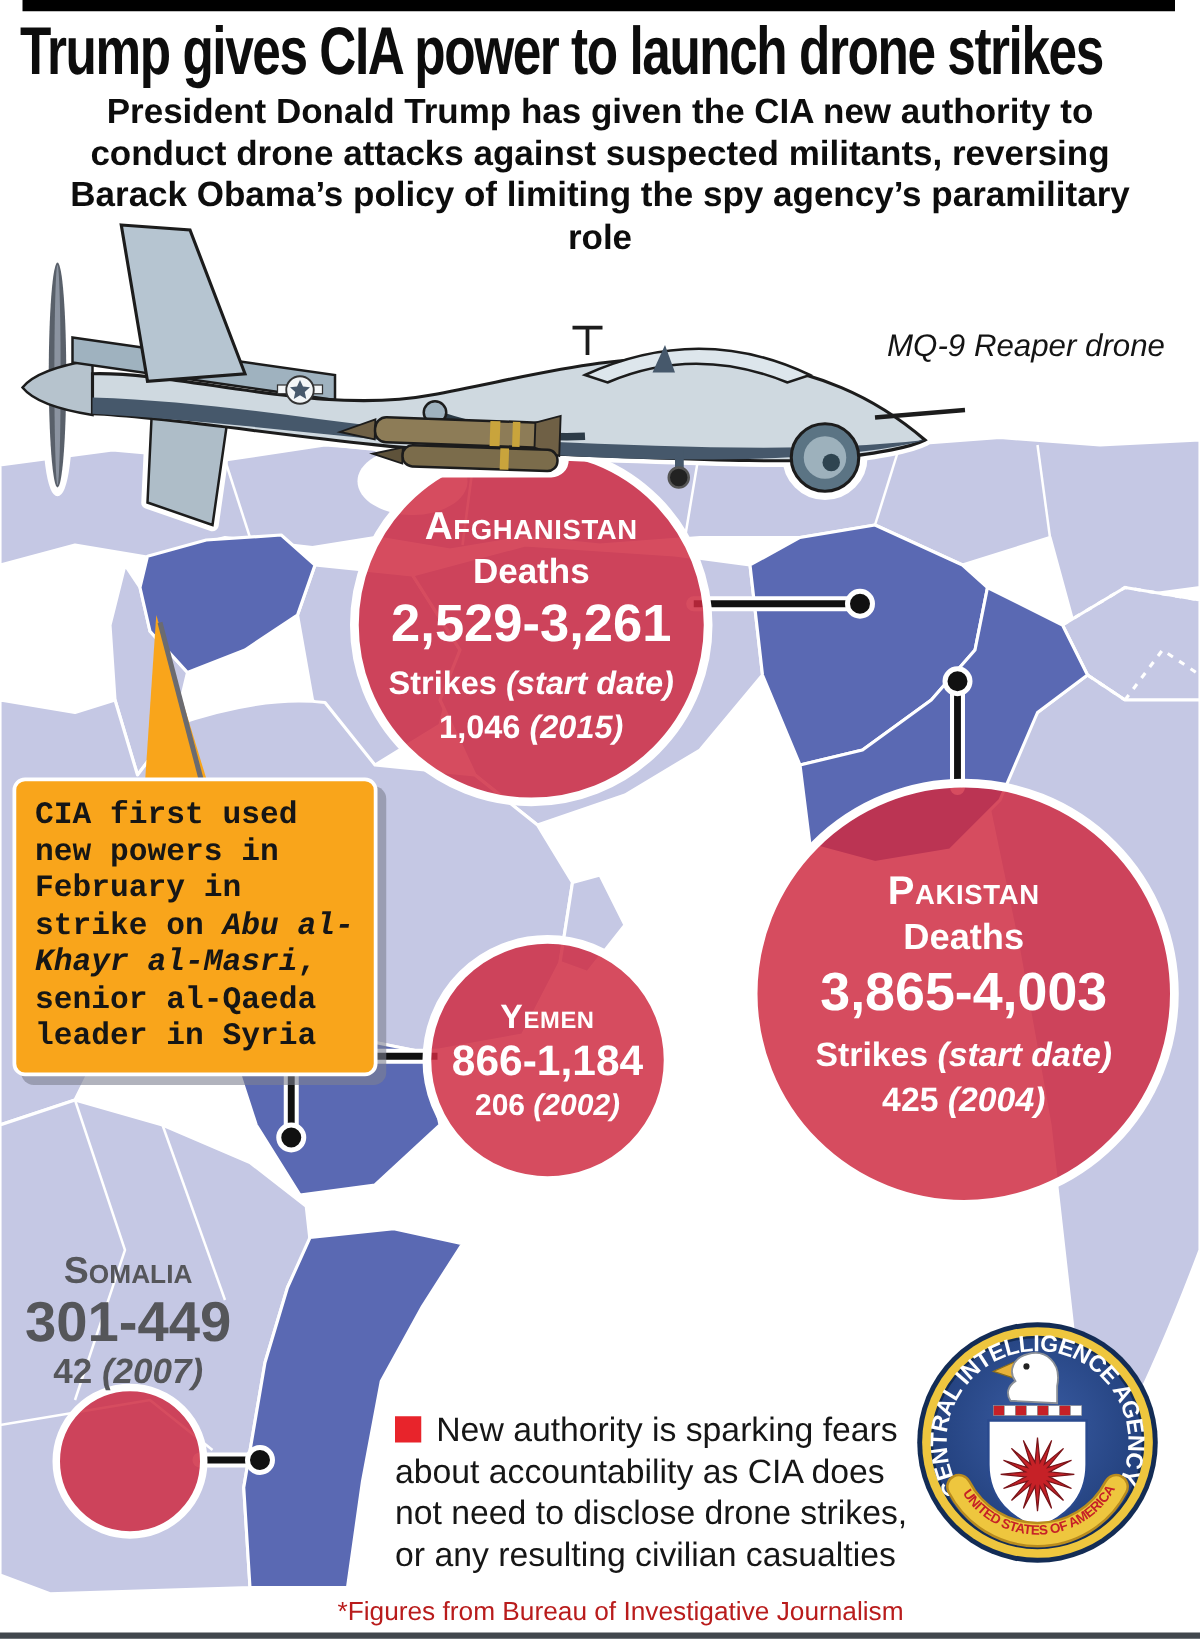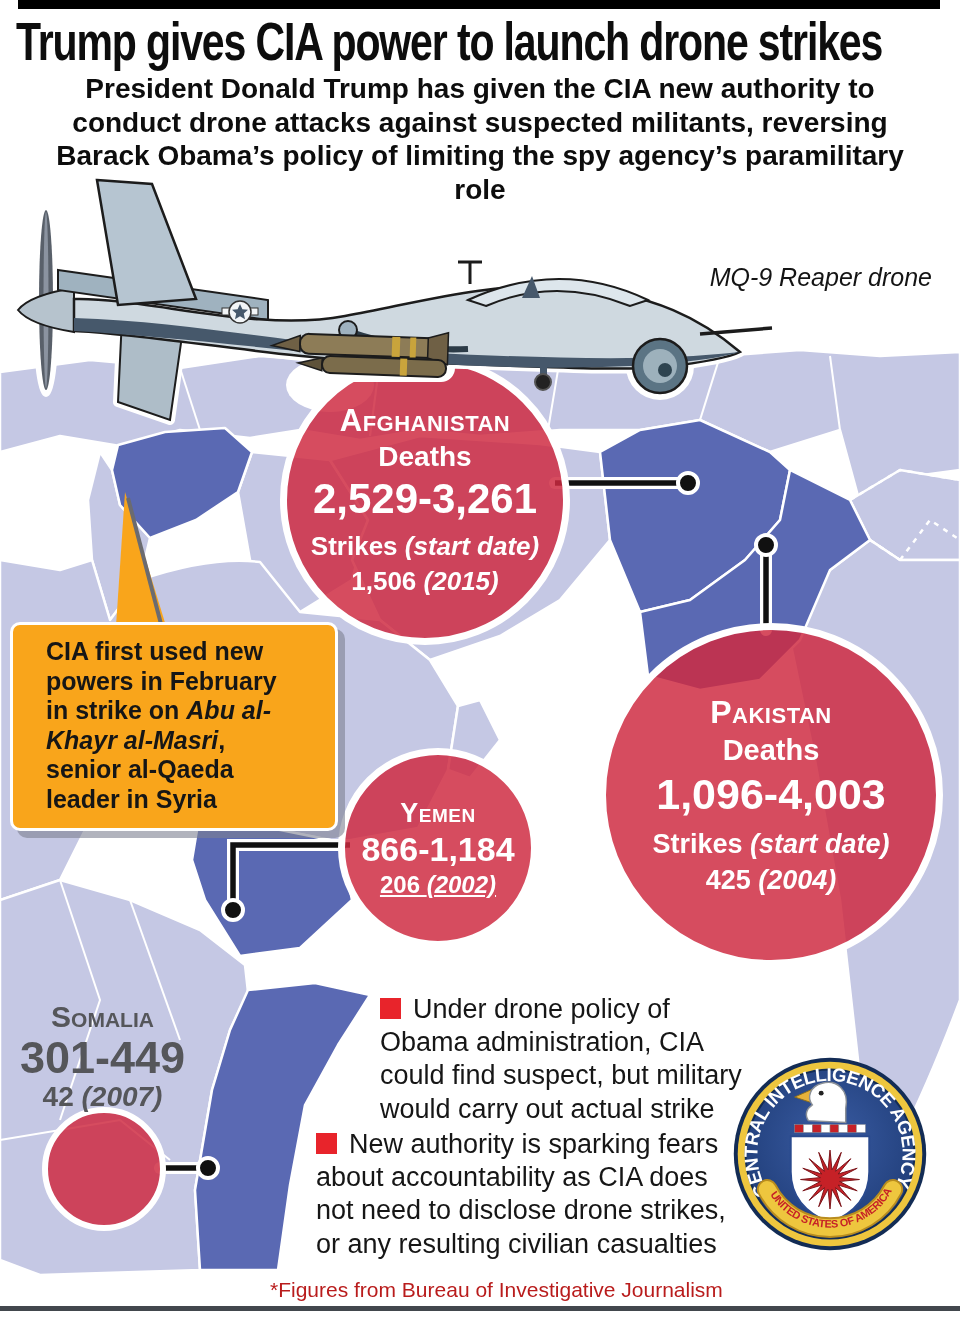--- a/index.html
+++ b/index.html
@@ -25,32 +25,32 @@
   .bubble .big{font-weight:bold;}
   .bubble .it{font-style:italic;}
   #b-afg{left:280px;top:355px;width:290px;height:290px;}
   #b-afg .name{font-size:31px;} #b-afg .lbl{font-size:28px;margin-top:2px;}
   #b-afg .big{font-size:42px;margin:2px 0 8px;} #b-afg .strk{font-size:26px;font-weight:bold;}
   #b-pak{left:599px;top:623px;width:344px;height:344px;}
   #b-pak .name{font-size:32px;} #b-pak .lbl{font-size:29px;margin-top:3px;}
   #b-pak .big{font-size:43px;margin:3px 0 10px;} #b-pak .strk{font-size:27px;font-weight:bold;}
   #b-yem{left:338px;top:748px;width:200px;height:200px;}
   #b-yem .name{font-size:27px;} #b-yem .big{font-size:34px;margin:1px 0 2px;}
-  #b-yem .strk{font-size:24px;font-weight:bold;text-decoration:underline;}
+  #b-yem .strk{font-size:24px;font-weight:bold;}
   #b-som{left:42px;top:1107px;width:124px;height:124px;border-width:6px;}
   
   #somlab{left:0;top:1000px;width:205px;text-align:center;color:#55565a;font-weight:bold;}
   #somlab .name{font-variant:small-caps;font-size:30px;}
   #somlab .big{font-size:45px;line-height:1.05;}
   #somlab .strk{font-size:28px;}
   #somlab .it{font-style:italic;}
   
   #callout{left:10px;top:622px;width:256px;background:#f9a51b;border:3px solid #fff;border-radius:10px;
-           box-shadow:7px 7px 0 rgba(125,128,145,.6);padding:12px 33px 14px;font-size:25px;font-weight:bold;
-           line-height:1.18;color:#161616;}
+           box-shadow:7px 7px 0 rgba(125,128,145,.6);padding:12px 15px 14px;font-size:25px;font-weight:bold;
+           line-height:1.18;color:#161616;font-family:Liberation Mono, monospace;}
   #callout .it{font-style:italic;}
   
   .bullet{font-size:27px;line-height:1.23;color:#161616;}
   #bullet1{left:380px;top:993px;width:362px;font-weight:normal;}
   #bullet2{left:316px;top:1128px;width:420px;font-weight:normal;}
   .bsq{display:inline-block;width:21px;height:21px;background:#e8242b;margin-right:12px;transform:translateY(1px);}
   
   #src{left:8px;top:1278px;font-size:21px;color:#404040;margin-top:41px;}
   #note{left:270px;top:1278px;font-size:21px;color:#b91c1c;}
   #bottombar{left:0;top:1306px;width:960px;height:5px;background:#42474d;}
@@ -139,27 +139,27 @@
       <circle cx="233" cy="910" r="10"></circle>
       <circle cx="208" cy="1168" r="10"></circle>
     </g>
   </svg>
 
   <div id="b-afg" class="bubble abs">
     <div class="name">Afghanistan</div>
     <div class="lbl">Deaths</div>
     <div class="big">2,529-3,261</div>
     <div class="strk"><span>Strikes</span> <span class="it">(start date)</span></div>
-    <div class="strk" style="margin-top:4px;"><span>1,506</span> <span class="it">(2015)</span></div>
+    <div class="strk" style="margin-top:4px;"><span>1,046</span> <span class="it">(2015)</span></div>
   </div>
 
   <div id="b-pak" class="bubble abs">
     <div class="name">Pakistan</div>
     <div class="lbl">Deaths</div>
-    <div class="big">1,096-4,003</div>
+    <div class="big">3,865-4,003</div>
     <div class="strk"><span>Strikes</span> <span class="it">(start date)</span></div>
     <div class="strk" style="margin-top:5px;"><span>425</span> <span class="it">(2004)</span></div>
   </div>
 
   <div id="b-yem" class="bubble abs">
     <div class="name">Yemen</div>
     <div class="big">866-1,184</div>
     <div class="strk"><span>206</span> <span class="it">(2002)</span></div>
   </div>
 
@@ -234,21 +234,20 @@
     <circle cx="660" cy="366" r="17" fill="#9db1bc"></circle>
     <circle cx="665" cy="370" r="7" fill="#2e4450"></circle>
 
     <path d="M700,334 L772,328" stroke="#1c1c1c" stroke-width="3.5"></path>
   </svg>
 
   <div id="mq9" class="abs">MQ-9 Reaper drone</div>
 
   <div id="callout" class="abs"><span>CIA first used new powers in February in strike on </span><span class="it">Abu al-Khayr al-Masri</span><span>, senior al-Qaeda leader in Syria</span></div>
 
-  <div id="bullet1" class="bullet abs"><span class="bsq"></span><span>Under drone policy of Obama administration, CIA could find suspect, but military would carry out actual strike</span></div>
   <div id="bullet2" class="bullet abs"><span class="bsq"></span><span>New authority is sparking fears about accountability as CIA does not need to disclose drone strikes, or any resulting civilian casualties</span></div>
 
   <svg class="abs" style="left:722px;top:1046px;" width="216" height="216" viewBox="0 0 220 220">
     <defs>
       <radialGradient id="sealBlue" cx="50%" cy="42%" r="65%">
         <stop offset="0%" stop-color="#3a5ca3"></stop>
           <stop offset="100%" stop-color="#1d3a74"></stop>
       </radialGradient>
       <path id="ringArc" d="M48,150 A74,74 0 1 1 172,150" fill="none"></path>
       <path id="bannerArc" d="M46,146 A72,72 0 0 0 174,146" fill="none"></path>

